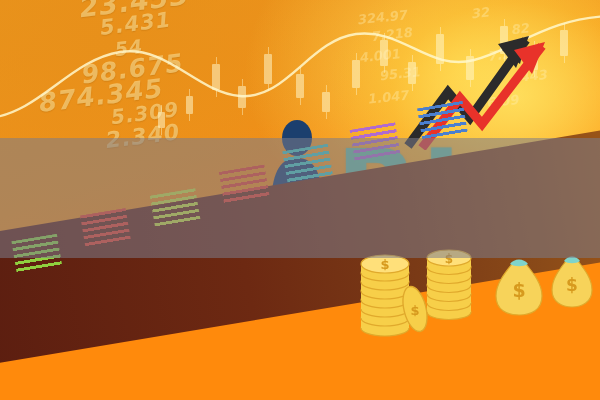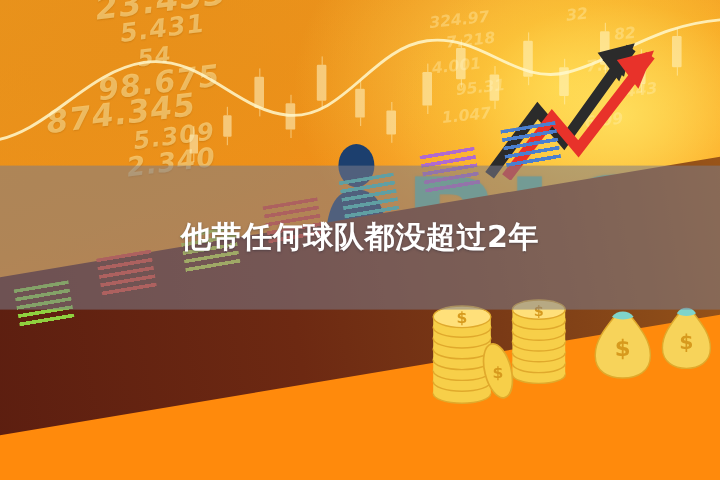--- a/index.html
+++ b/index.html
@@ -272,16 +272,15 @@
   </svg>
 
   <svg class="coins" style="left:548px;top:250px;width:48px;height:60px" viewBox="0 0 48 60">
     <path d="M18,11 C11,20 4,29 4,40 C4,52 14,57 24,57 C34,57 44,52 44,40 C44,29 37,20 30,11 Z" fill="#f7d35a" stroke="#e0a92c" stroke-width="1.2"></path>
     <path d="M16,11 C20,5 28,5 32,11 C28,14 20,14 16,11 Z" fill="#7fd4cb"></path>
     <text x="24" y="41" font-size="17" font-weight="700" fill="#d79a1e" text-anchor="middle" font-family="DejaVu Sans, sans-serif">$</text>
   </svg>
 
   <div class="textband"></div>
   <div class="title">
-    <div class="ln">他带任何球队都没超过2年</div>
   </div>
 
 </div>
 
 </body></html>

